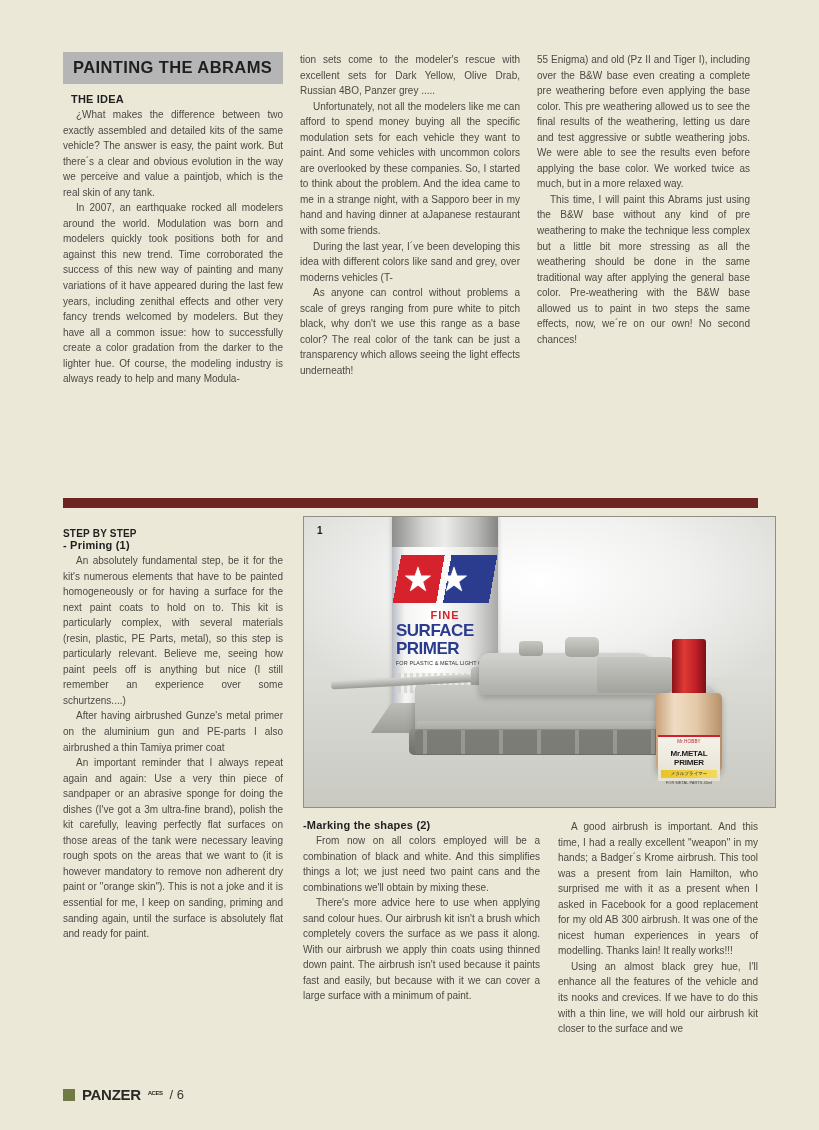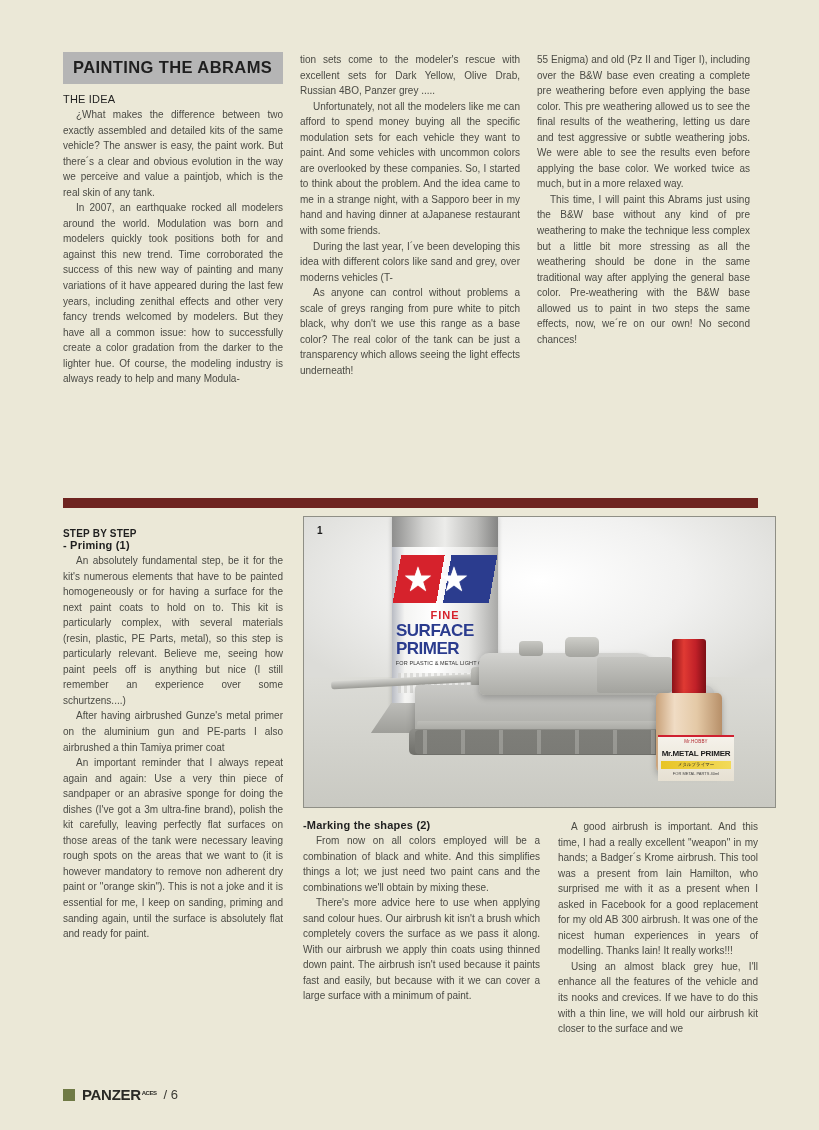--- a/index.html
+++ b/index.html
@@ -43,23 +43,23 @@
   }
   .title-bar h1 {
     margin: 0;
     font-size: 16.5px;
     font-weight: bold;
     letter-spacing: 0.4px;
     color: #1f1f1f;
     font-family: "Liberation Sans", sans-serif;
   }
   .subhead {
-    margin: 0 0 2px 0;
+    margin: 0 0 2px 8px;
     font-size: 11px;
-    font-weight: normal;
+    font-weight: bold;
     color: #1f1f1f;
     letter-spacing: .2px;
   }
   p.body {
     margin: 0;
     font-size: 10px;
     line-height: 15.55px;
     text-align: justify;
     text-indent: 13px;
     color: #4a4a44;
@@ -301,21 +301,21 @@
   .bottle-cap {
     position: absolute;
     left: 16px; top: -26px;
     width: 34px; height: 56px;
     background: linear-gradient(90deg,#8c1118,#e03a33 35%,#c02028 70%,#7d0f15);
     border-radius: 3px;
   }
   .bottle-label {
     position: absolute;
     left: 2px; top: 42px;
-    width: 76px; height: 44px;
+    width: 62px; height: 44px;
     background: linear-gradient(#f5f2ea,#e6e0d2);
     border-top: 2px solid #cf2030;
   }
   .bl-top {
     font-size: 4.5px; color: #b0262c; text-align:center; margin-top:2px;
     letter-spacing:.2px;
   }
   .bl-main {
     font-size: 8px; font-weight:bold; color:#1b1b1b; text-align:center; margin-top:5px;
     letter-spacing:-0.2px;
@@ -358,21 +358,21 @@
     display: inline-block;
   }
   .footer-brand {
     font-family: "Liberation Sans", sans-serif;
     font-weight: bold;
     font-size: 15px;
     letter-spacing: -0.3px;
     color: #2a2a26;
     display: flex;
     align-items: baseline;
-    gap: 1px;
+    gap: 7px;
   }
   .footer-mark {
     font-size: 6px;
     line-height: 6px;
     letter-spacing: -0.5px;
     color: #2a2a26;
     transform: translateY(-5px);
   }
   .footer-page {
     font-size: 13px;

